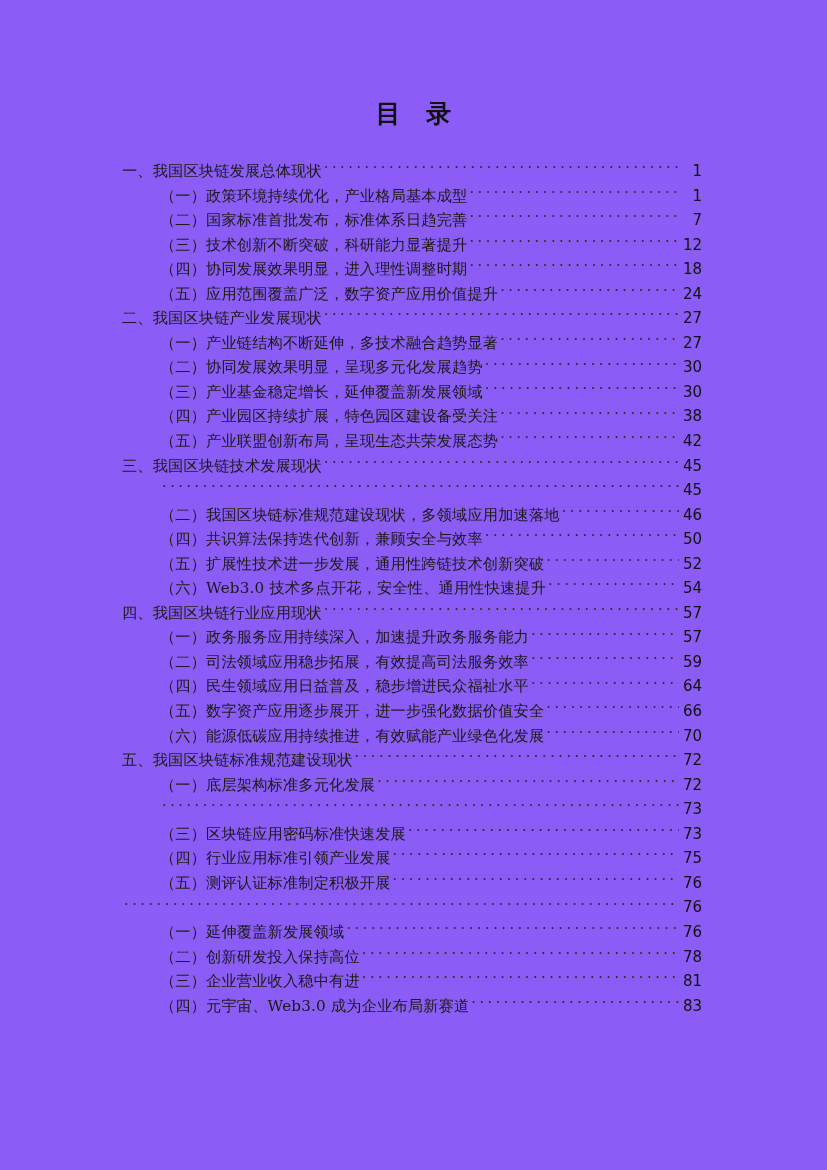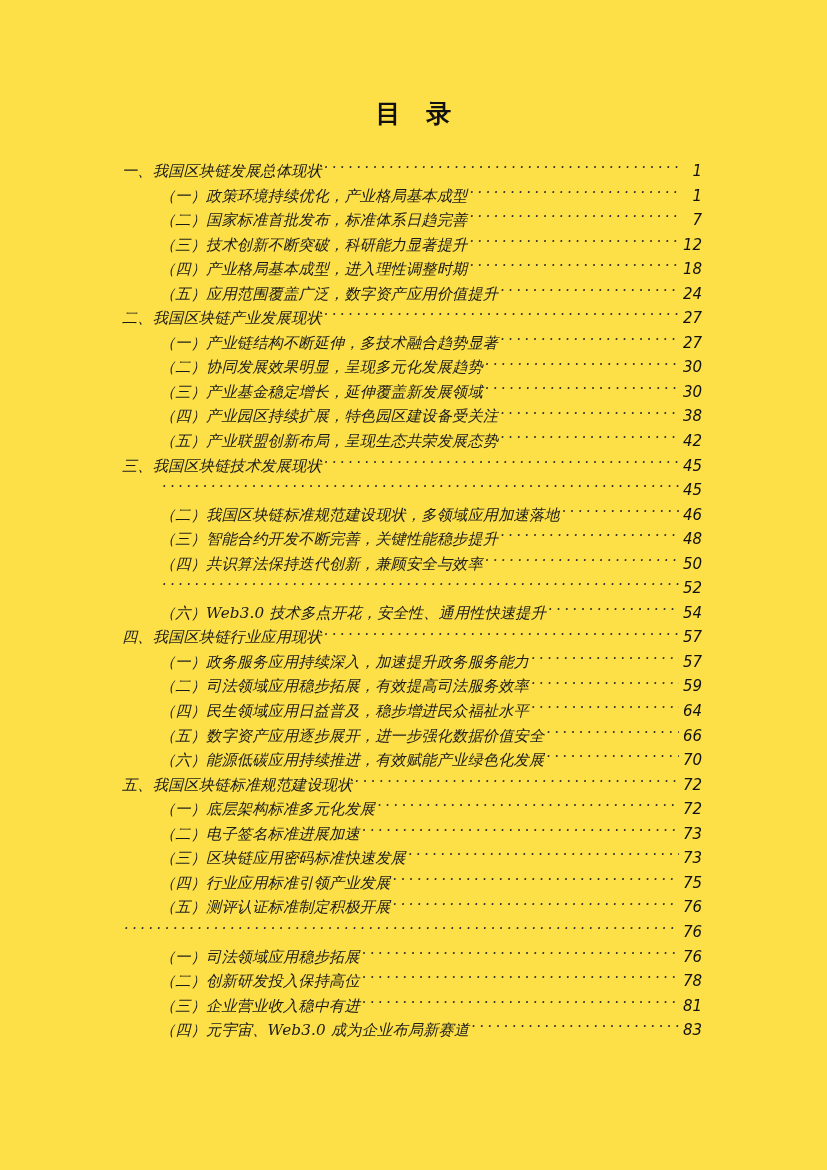--- a/index.html
+++ b/index.html
@@ -12,21 +12,21 @@
     width: 827px;
     height: 1170px;
     font-family: "DejaVu Sans", sans-serif;
     color: #000000;
     -webkit-font-smoothing: antialiased;
   }
   .page {
     position: relative;
     width: 827px;
     height: 1170px;
-    background: #fde047;
+    background: #8b5cf6;
     overflow: hidden;
   }
   .toc-title {
     position: absolute;
     top: 101px;
     left: 0;
     width: 827px;
     text-align: center;
     font-family: "DejaVu Serif", "Liberation Serif", serif;
     font-weight: bold;
@@ -44,21 +44,20 @@
   }
   .toc-entry {
     display: flex;
     align-items: baseline;
     height: 24.55px;
     font-family: "DejaVu Serif", "Liberation Serif", serif;
     font-size: 15.2px;
     line-height: 24.55px;
     white-space: nowrap;
     color: #1a1a1a;
-    font-style: italic;
   }
   .toc-entry.level-1 {
     padding-left: 0px;
   }
   .toc-entry.level-2 {
     padding-left: 38px;
   }
   .entry-label {
     flex: 0 0 auto;
     letter-spacing: 0.012em;
@@ -112,21 +111,21 @@
         <span class="entry-label">（二）国家标准首批发布，标准体系日趋完善</span>
         <span class="entry-leader"></span>
         <span class="entry-page">7</span>
       </div>
       <div class="toc-entry level-2">
         <span class="entry-label">（三）技术创新不断突破，科研能力显著提升</span>
         <span class="entry-leader"></span>
         <span class="entry-page">12</span>
       </div>
       <div class="toc-entry level-2">
-        <span class="entry-label">（四）产业格局基本成型，进入理性调整时期</span>
+        <span class="entry-label">（四）协同发展效果明显，进入理性调整时期</span>
         <span class="entry-leader"></span>
         <span class="entry-page">18</span>
       </div>
       <div class="toc-entry level-2">
         <span class="entry-label">（五）应用范围覆盖广泛，数字资产应用价值提升</span>
         <span class="entry-leader"></span>
         <span class="entry-page">24</span>
       </div>
       <div class="toc-entry level-1">
         <span class="entry-label">二、我国区块链产业发展现状</span>
@@ -166,30 +165,26 @@
       <div class="toc-entry level-2">
         <span class="entry-leader"></span>
         <span class="entry-page">45</span>
       </div>
       <div class="toc-entry level-2">
         <span class="entry-label">（二）我国区块链标准规范建设现状，多领域应用加速落地</span>
         <span class="entry-leader"></span>
         <span class="entry-page">46</span>
       </div>
       <div class="toc-entry level-2">
-        <span class="entry-label">（三）智能合约开发不断完善，关键性能稳步提升</span>
-        <span class="entry-leader"></span>
-        <span class="entry-page">48</span>
-      </div>
-      <div class="toc-entry level-2">
         <span class="entry-label">（四）共识算法保持迭代创新，兼顾安全与效率</span>
         <span class="entry-leader"></span>
         <span class="entry-page">50</span>
       </div>
       <div class="toc-entry level-2">
+        <span class="entry-label">（五）扩展性技术进一步发展，通用性跨链技术创新突破</span>
         <span class="entry-leader"></span>
         <span class="entry-page">52</span>
       </div>
       <div class="toc-entry level-2">
         <span class="entry-label">（六）Web3.0 技术多点开花，安全性、通用性快速提升</span>
         <span class="entry-leader"></span>
         <span class="entry-page">54</span>
       </div>
       <div class="toc-entry level-1">
         <span class="entry-label">四、我国区块链行业应用现状</span>
@@ -225,21 +220,20 @@
         <span class="entry-label">五、我国区块链标准规范建设现状</span>
         <span class="entry-leader"></span>
         <span class="entry-page">72</span>
       </div>
       <div class="toc-entry level-2">
         <span class="entry-label">（一）底层架构标准多元化发展</span>
         <span class="entry-leader"></span>
         <span class="entry-page">72</span>
       </div>
       <div class="toc-entry level-2">
-        <span class="entry-label">（二）电子签名标准进展加速</span>
         <span class="entry-leader"></span>
         <span class="entry-page">73</span>
       </div>
       <div class="toc-entry level-2">
         <span class="entry-label">（三）区块链应用密码标准快速发展</span>
         <span class="entry-leader"></span>
         <span class="entry-page">73</span>
       </div>
       <div class="toc-entry level-2">
         <span class="entry-label">（四）行业应用标准引领产业发展</span>
@@ -249,21 +243,21 @@
       <div class="toc-entry level-2">
         <span class="entry-label">（五）测评认证标准制定积极开展</span>
         <span class="entry-leader"></span>
         <span class="entry-page">76</span>
       </div>
       <div class="toc-entry level-1">
         <span class="entry-leader"></span>
         <span class="entry-page">76</span>
       </div>
       <div class="toc-entry level-2">
-        <span class="entry-label">（一）司法领域应用稳步拓展</span>
+        <span class="entry-label">（一）延伸覆盖新发展领域</span>
         <span class="entry-leader"></span>
         <span class="entry-page">76</span>
       </div>
       <div class="toc-entry level-2">
         <span class="entry-label">（二）创新研发投入保持高位</span>
         <span class="entry-leader"></span>
         <span class="entry-page">78</span>
       </div>
       <div class="toc-entry level-2">
         <span class="entry-label">（三）企业营业收入稳中有进</span>

